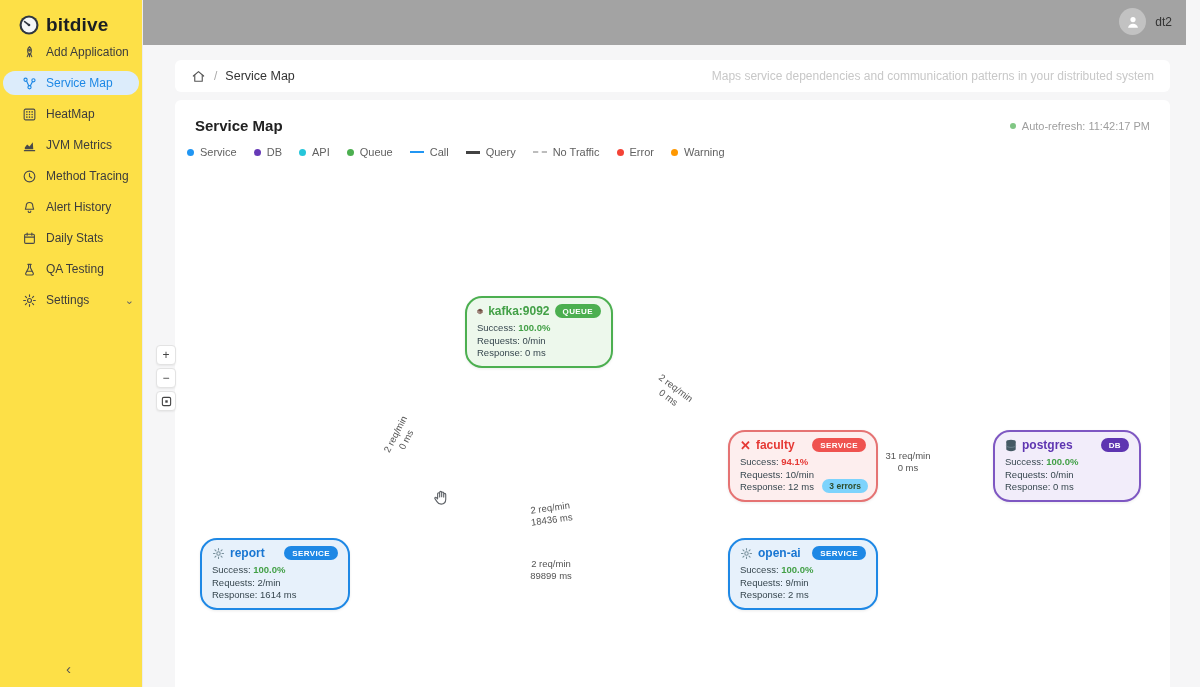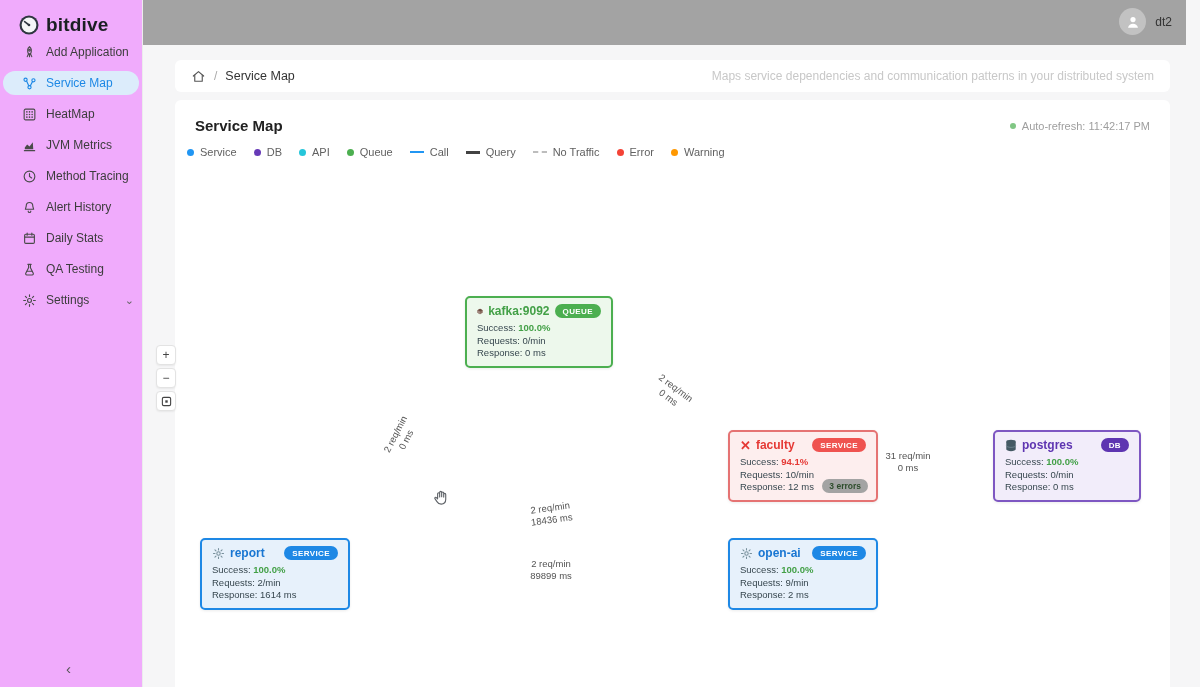--- a/index.html
+++ b/index.html
@@ -1,20 +1,20 @@
 <!DOCTYPE html>
 <html><head>
 <meta charset="utf-8">
 <style>
   * { margin:0; padding:0; box-sizing:border-box; }
   html,body { width:1200px; height:687px; }
   body { font-family:"Liberation Sans", sans-serif; background:#f6f6f7; overflow:hidden; position:relative; color:#333; }
 
   
-  .sidebar { position:absolute; left:0; top:0; width:143px; height:687px; background:#f0abfc; border-right:1px solid #ececec; z-index:30; }
+  .sidebar { position:absolute; left:0; top:0; width:143px; height:687px; background:#fde047; border-right:1px solid #ececec; z-index:30; }
   .logo { display:flex; align-items:center; gap:6px; padding:10px 0 0 18px; height:40px; }
   .logo-text { font-size:19px; font-weight:bold; color:#1b1f23; letter-spacing:.2px; }
   .nav { margin-top:0; display:flex; flex-direction:column; gap:7px; }
   .nav-item { display:flex; align-items:center; gap:9px; height:24px; padding:0 8px 0 22px; font-size:12px; color:#3c3c3c; cursor:pointer; }
   .nav-item .si { width:15px; height:15px; flex:0 0 15px; color:#4a4a4a; }
   .nav-item.active { background:#dcecfb; border-radius:14px; margin:0 3px; padding-left:19px; color:#1e88e5; }
   .nav-item.active .si { color:#1e88e5; }
   .chev { margin-left:auto; font-size:11px; color:#666; }
   .collapse-btn { position:absolute; left:58px; bottom:8px; font-size:15px; color:#555; cursor:pointer; padding:2px 8px; }
 
@@ -43,36 +43,36 @@
   .lline { width:14px; height:0; border-top:2px solid; }
 
   
   .graph { position:absolute; left:178px; top:172px; width:992px; height:515px; background:#fcfcfc; border-top:1px solid #f1f1f1; z-index:1; }
   .group { position:absolute; border-radius:12px; z-index:2; }
   .group-label { position:absolute; transform:translateX(-50%); font-size:10.5px; color:#424242; white-space:nowrap; z-index:3; }
   .edges-svg { position:absolute; left:0; top:0; z-index:4; pointer-events:none; }
   .elabel { position:absolute; z-index:5; font-size:9.5px; color:#555; text-align:center; line-height:12px; white-space:nowrap;
             transform:translate(-50%,-50%) rotate(var(--r,0deg));
             text-shadow:0 0 3px #fcfcfc,0 0 3px #fcfcfc,0 0 3px #fcfcfc,0 0 3px #fcfcfc; }
-  .node { position:absolute; border-radius:5px; border:2px solid; padding:6px 10px 6px 10px; z-index:6; cursor:pointer; box-shadow:0 1px 3px rgba(0,0,0,.08); }
+  .node { position:absolute; border-radius:17px; border:2px solid; padding:6px 10px 6px 10px; z-index:6; cursor:pointer; box-shadow:0 1px 3px rgba(0,0,0,.08); }
   .node-head { display:flex; align-items:center; gap:5px; margin-bottom:4px; }
   .nname { font-size:12px; font-weight:bold; }
   .badge { margin-left:auto; font-size:8px; font-weight:bold; color:#fff; letter-spacing:.4px; padding:2.5px 8px; border-radius:9px; }
   .stat { font-size:9.5px; color:#37474f; line-height:12.5px; }
   .sv.ok { color:#43a047; font-weight:bold; }
   .sv.bad { color:#e53935; font-weight:bold; }
   .node.green  { background:#edf8ec; border-color:#4caf50; }
   .node.green .nname { color:#43a047; }
   .node.red    { background:#fdeeee; border-color:#e57373; }
   .node.red .nname { color:#e53935; }
   .node.purple { background:#f2edfa; border-color:#7e57c2; }
   .node.purple .nname { color:#5e35b1; }
   .node.blue   { background:#e7f1fb; border-color:#1e88e5; }
   .node.blue .nname { color:#1976d2; }
-  .err-badge { position:absolute; right:8px; bottom:7px; background:#a3a3a3; color:#2e4d2c; font-size:8.5px; font-weight:bold; padding:2px 7px; border-radius:8px; }
+  .err-badge { position:absolute; right:8px; bottom:7px; background:#7dd3fc; color:#2e4d2c; font-size:8.5px; font-weight:bold; padding:2px 7px; border-radius:8px; }
   .xglyph { color:#e53935; font-weight:bold; font-size:13px; line-height:13px; }
 
   
   .zoomctl { position:absolute; left:156px; top:345px; display:flex; flex-direction:column; gap:3px; z-index:40; }
   .zbtn { width:20px; height:20px; background:#fff; border:1px solid #e3e3e3; border-radius:4px; box-shadow:0 1px 2px rgba(0,0,0,.06);
           font-size:12px; color:#444; display:flex; align-items:center; justify-content:center; cursor:pointer; }
 
   .cursor { position:absolute; left:432px; top:489px; z-index:50; pointer-events:none; }
 </style>
 </head>

